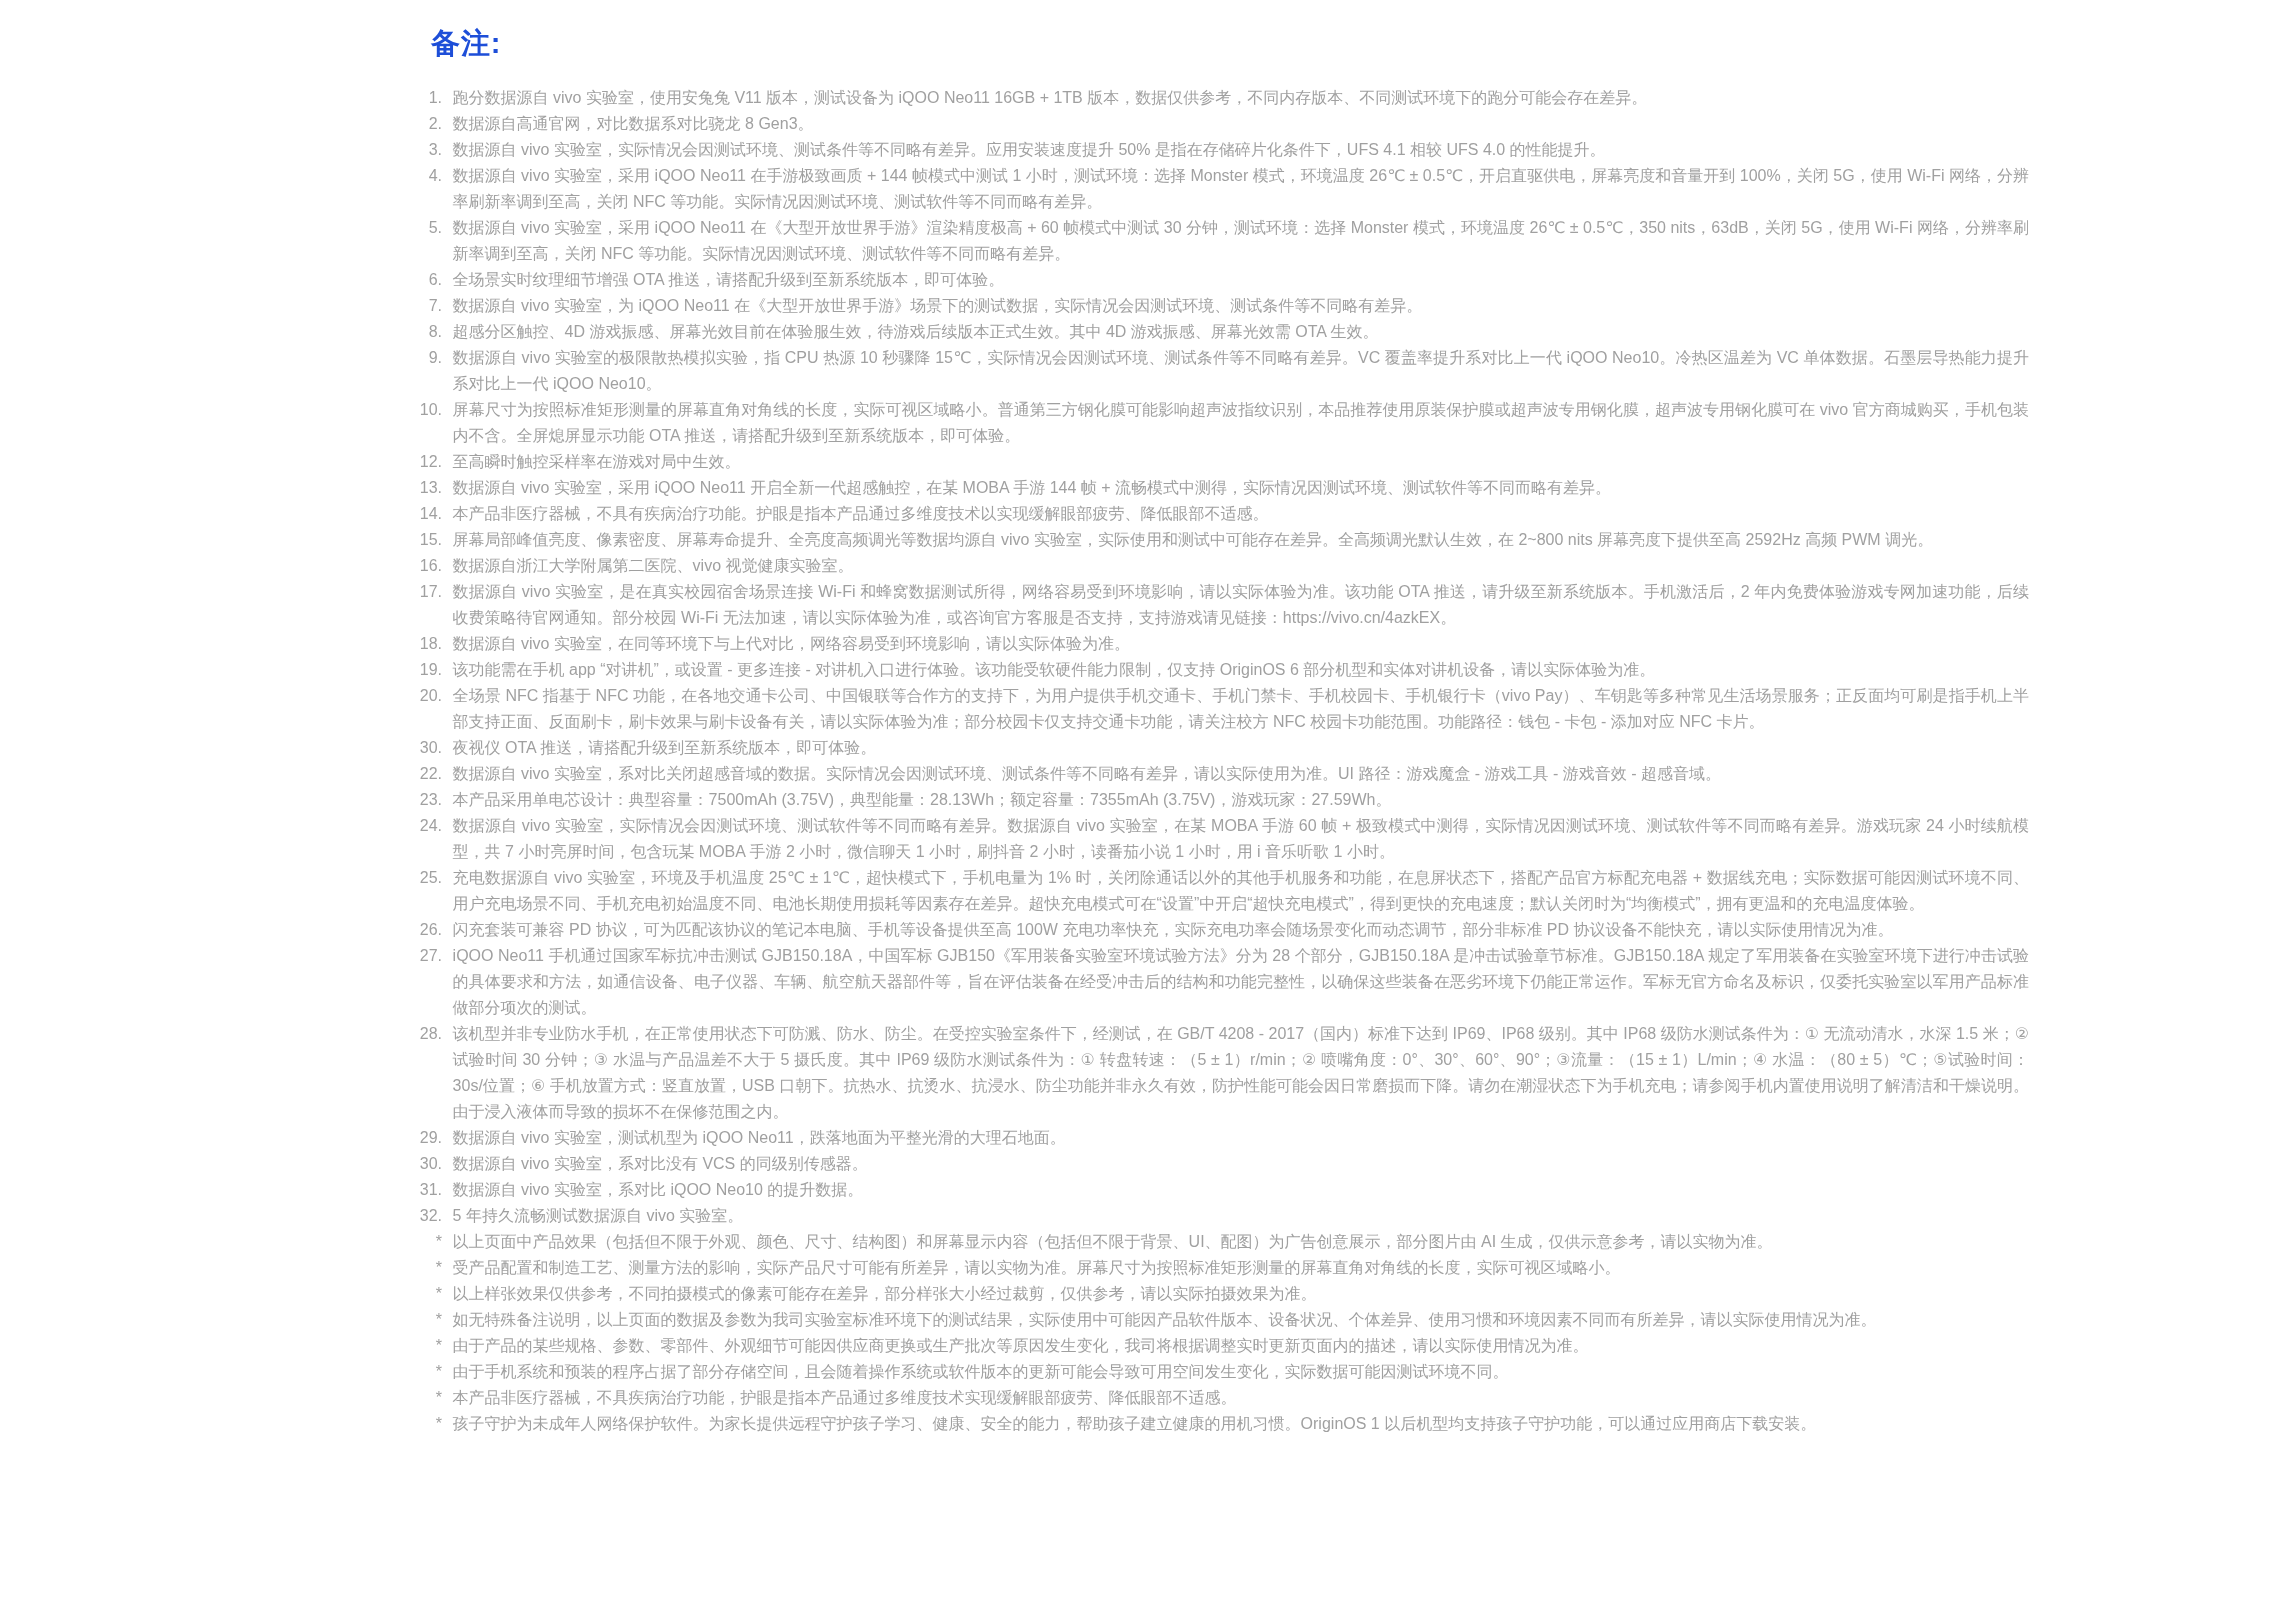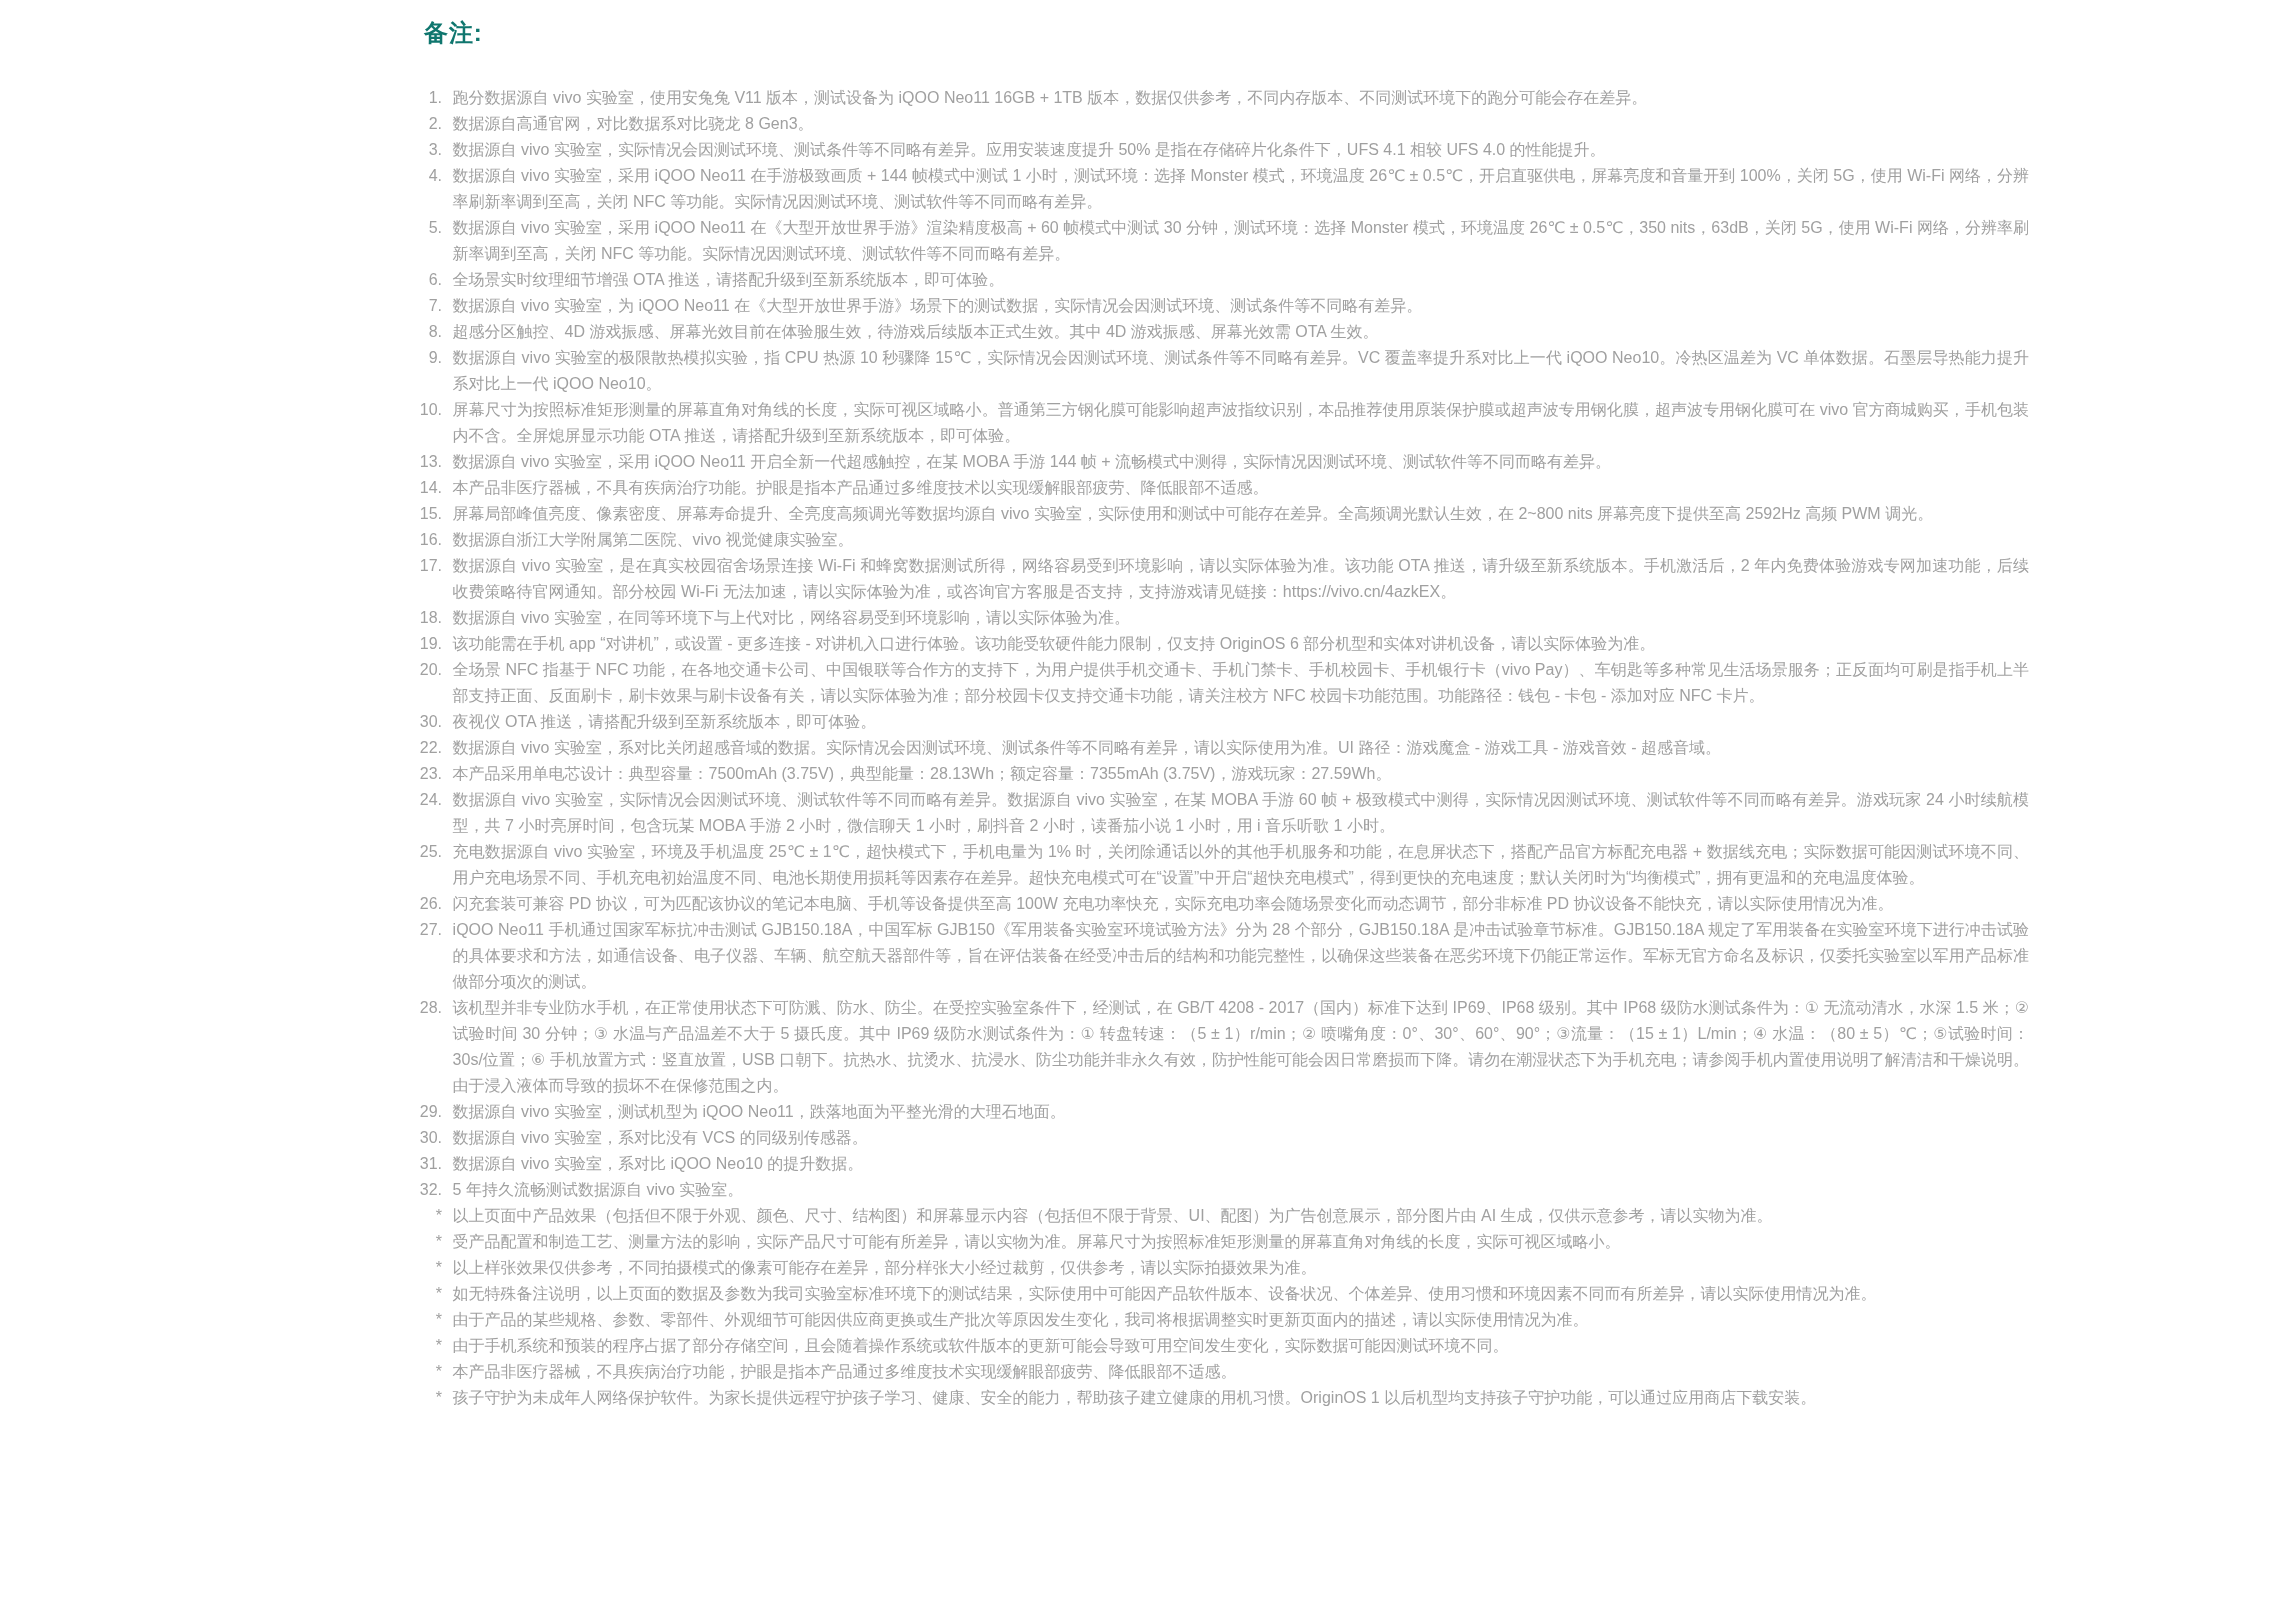--- a/index.html
+++ b/index.html
@@ -19,24 +19,24 @@
     left: 0;
     top: 0;
     width: 2270px;
     height: 1621px;
     background: #ffffff;
   }
   .heading {
     position: absolute;
     left: 423px;
     top: 16px;
-    margin: 1px;
-    font-size: 24px;
+    margin: 8px;
+    font-size: 29px;
     font-weight: 700;
-    color: #0f766e;
+    color: #1d4ed8;
     letter-spacing: 0.9px;
   }
   .lists {
     position: absolute;
     left: 401px;
     top: 85px;
     width: 1628px;
   }
   ol.notes, ul.footnotes {
     list-style: none;
@@ -104,20 +104,24 @@
         </li>
         <li class="note">
           <span class="marker">9.</span>
           <span class="text">数据源自 vivo 实验室的极限散热模拟实验，指 CPU 热源 10 秒骤降 15℃，实际情况会因测试环境、测试条件等不同略有差异。VC 覆盖率提升系对比上一代 iQOO Neo10。冷热区温差为 VC 单体数据。石墨层导热能力提升系对比上一代 iQOO Neo10。</span>
         </li>
         <li class="note">
           <span class="marker">10.</span>
           <span class="text">屏幕尺寸为按照标准矩形测量的屏幕直角对角线的长度，实际可视区域略小。普通第三方钢化膜可能影响超声波指纹识别，本品推荐使用原装保护膜或超声波专用钢化膜，超声波专用钢化膜可在 vivo 官方商城购买，手机包装内不含。全屏熄屏显示功能 OTA 推送，请搭配升级到至新系统版本，即可体验。</span>
         </li>
         <li class="note">
+          <span class="marker">12.</span>
+          <span class="text">至高瞬时触控采样率在游戏对局中生效。</span>
+        </li>
+        <li class="note">
           <span class="marker">13.</span>
           <span class="text">数据源自 vivo 实验室，采用 iQOO Neo11 开启全新一代超感触控，在某 MOBA 手游 144 帧 + 流畅模式中测得，实际情况因测试环境、测试软件等不同而略有差异。</span>
         </li>
         <li class="note">
           <span class="marker">14.</span>
           <span class="text">本产品非医疗器械，不具有疾病治疗功能。护眼是指本产品通过多维度技术以实现缓解眼部疲劳、降低眼部不适感。</span>
         </li>
         <li class="note">
           <span class="marker">15.</span>
           <span class="text">屏幕局部峰值亮度、像素密度、屏幕寿命提升、全亮度高频调光等数据均源自 vivo 实验室，实际使用和测试中可能存在差异。全高频调光默认生效，在 2~800 nits 屏幕亮度下提供至高 2592Hz 高频 PWM 调光。</span>

